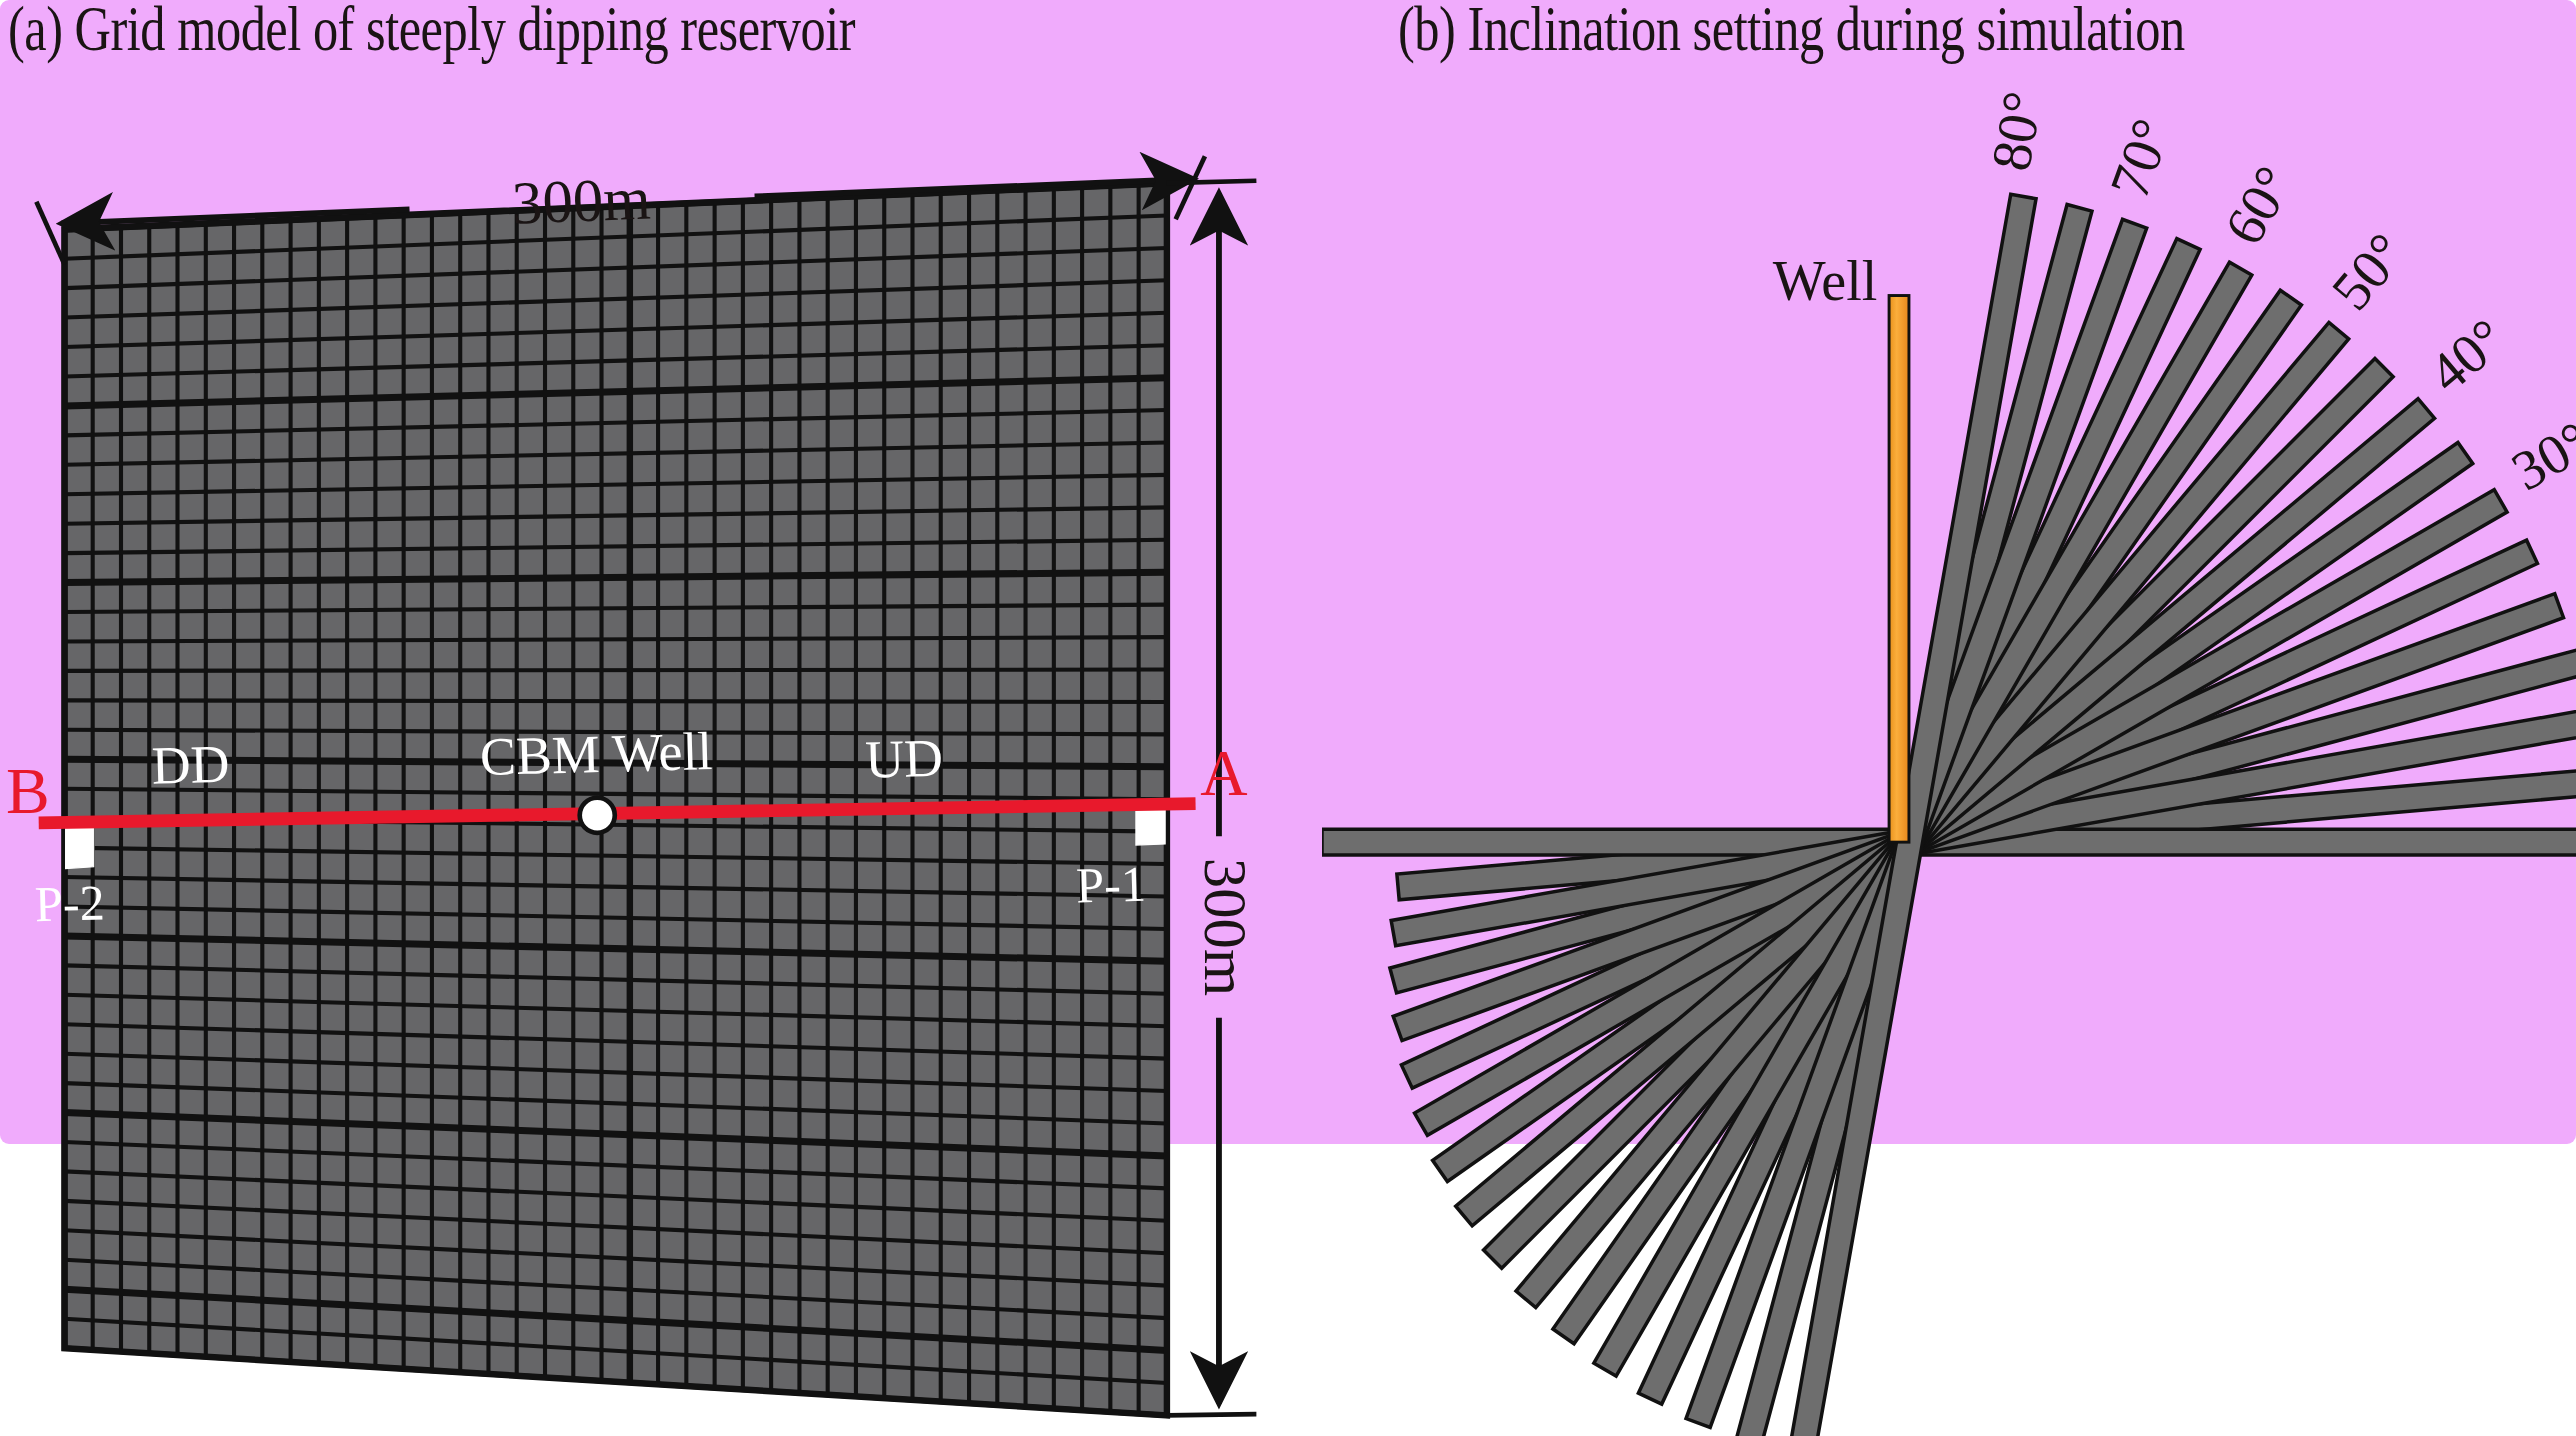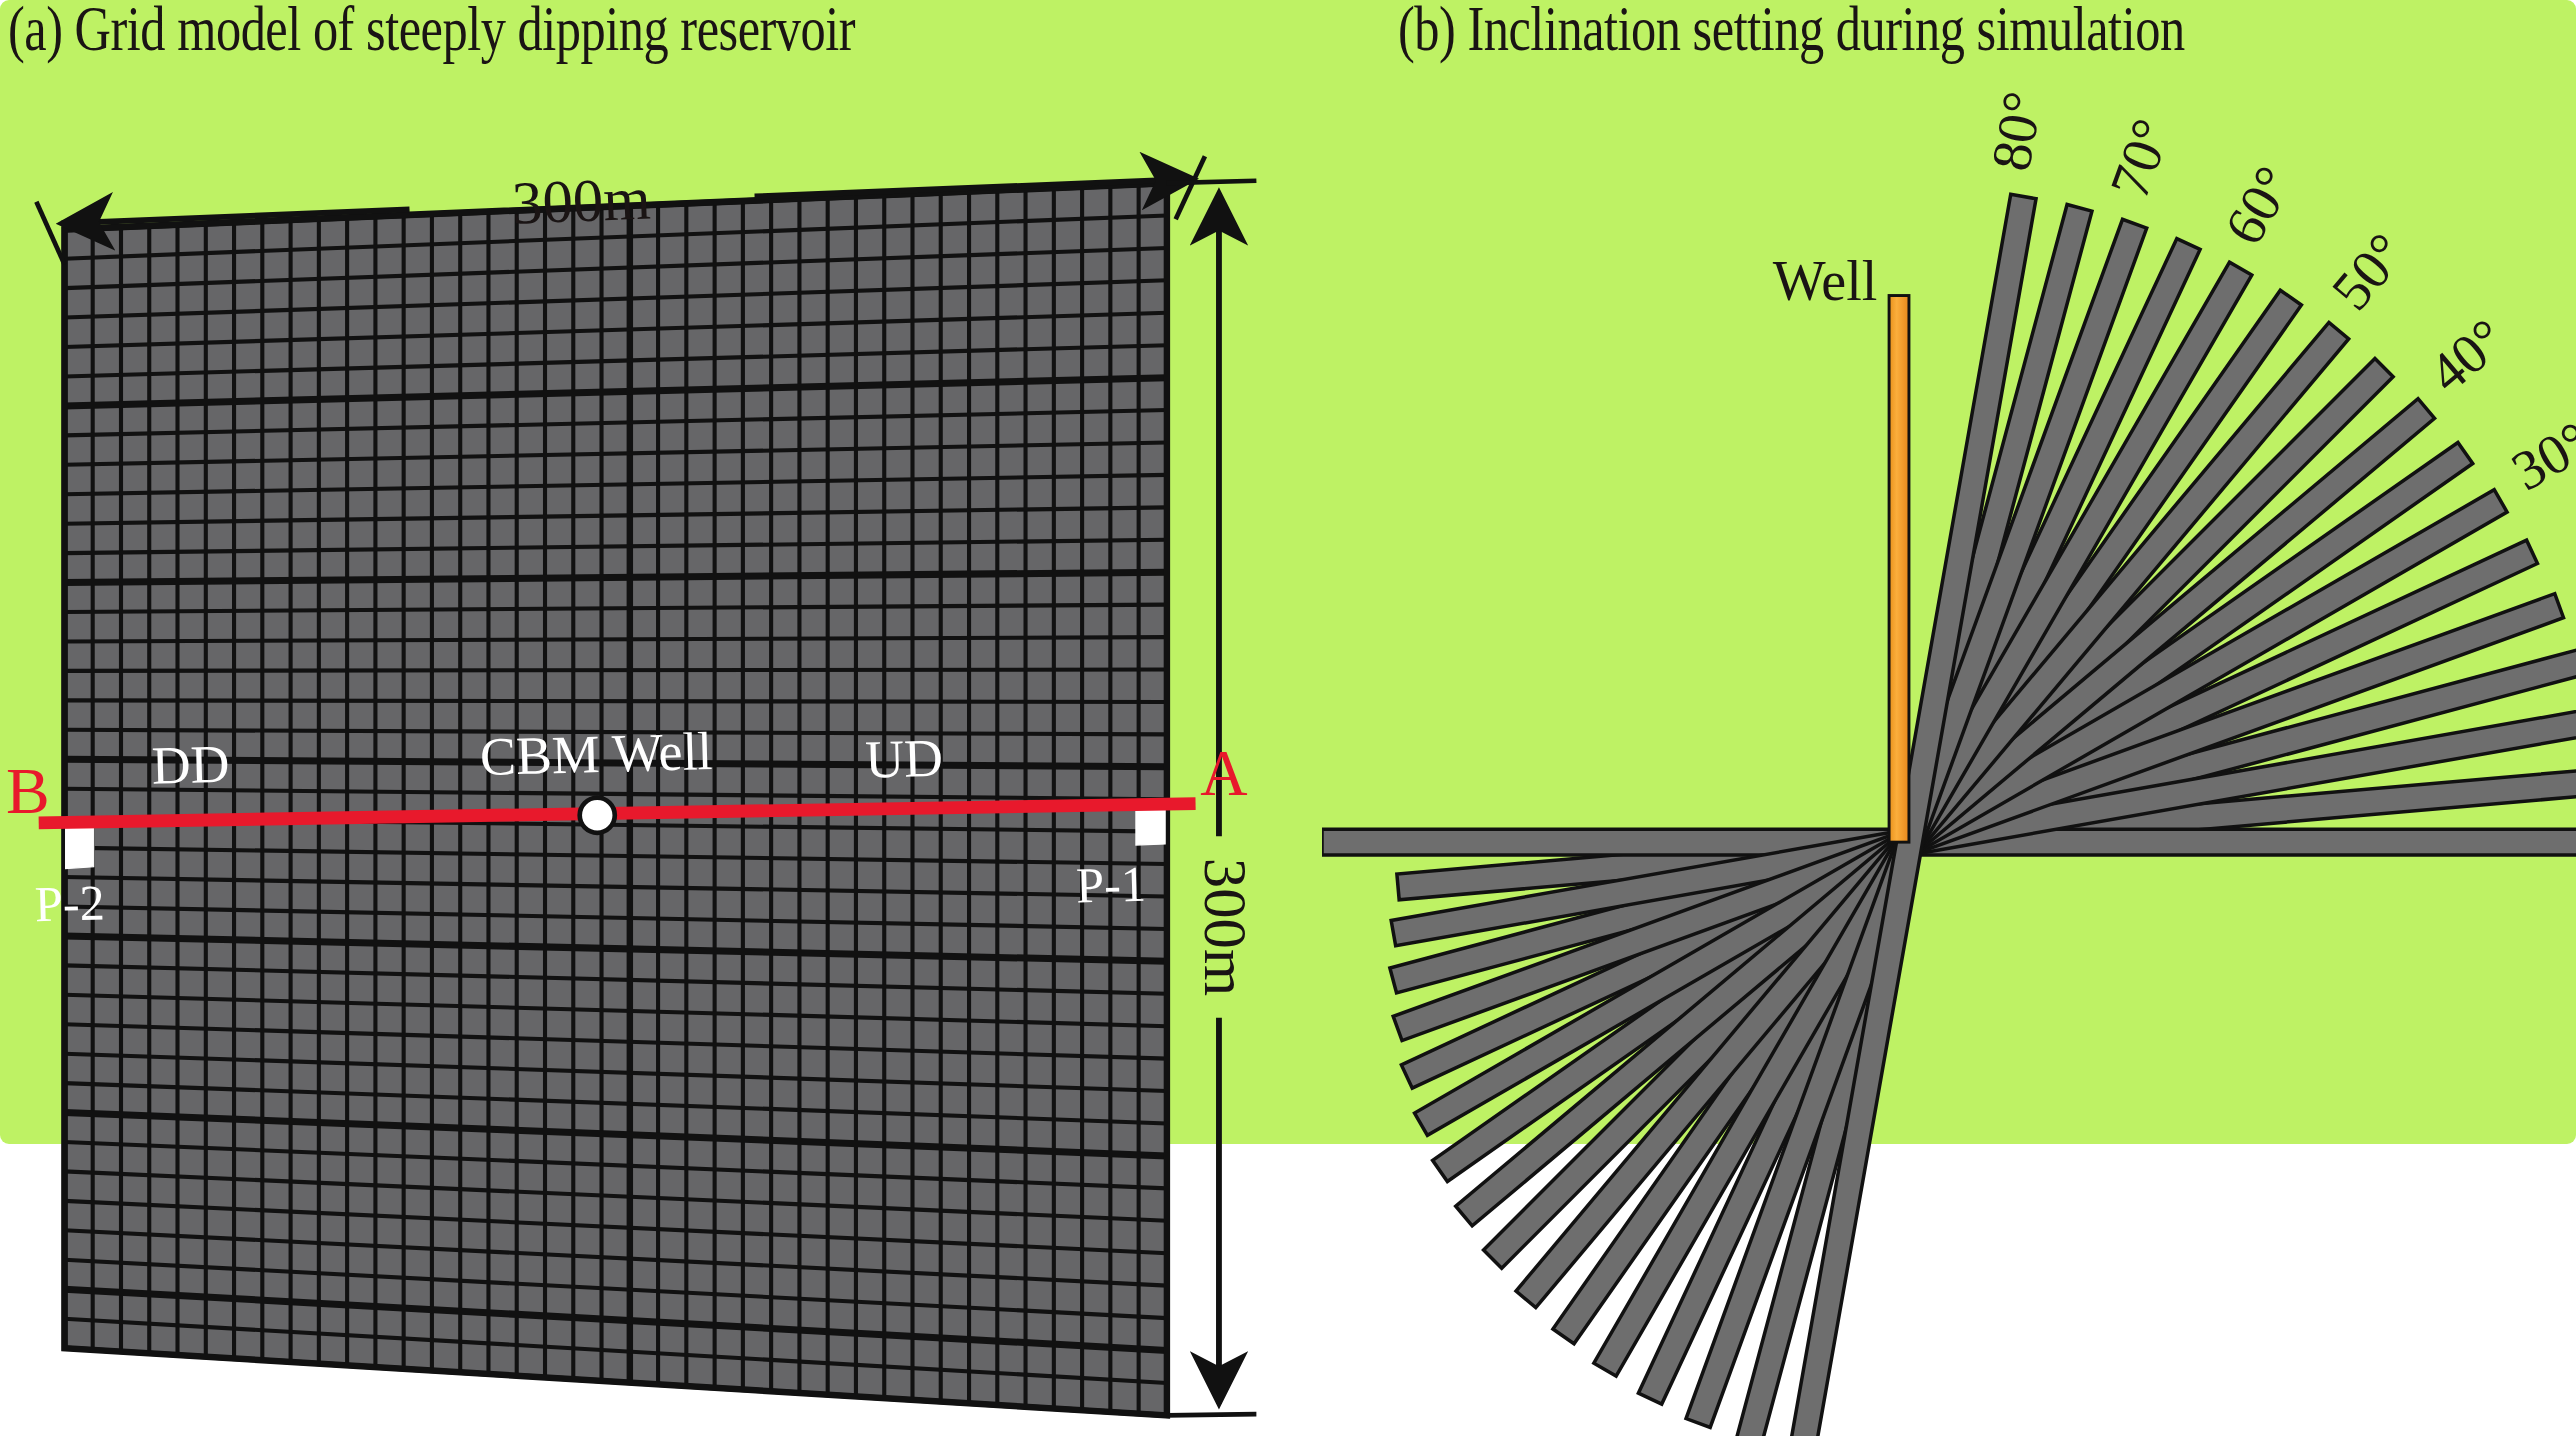--- a/index.html
+++ b/index.html
@@ -1,19 +1,19 @@
 <!DOCTYPE html>
 <html style="font-size:9.4px"><head>
 <meta charset="utf-8">
 <title>Grid model and inclination setting</title>
 <style>
   html,body{margin:0;padding:0;background:#ffffff;}
   body{width:2576px;height:1437px;overflow:hidden;
        font-family:"Liberation Serif","DejaVu Serif",serif;}
-  #figure{position:relative;width:2576px;height:1144px;background:#bef264;border-radius:9px;}
+  #figure{position:relative;width:2576px;height:1144px;background:#f0abfc;border-radius:9px;}
   svg{display:block;}
   .panel-title{
       position:absolute;
       font-family:"Liberation Serif","DejaVu Serif",serif;
       font-size:63px;
       color:#1a1414;
       white-space:nowrap;
       letter-spacing:-0.6px;
       transform:scaleX(0.80);
       transform-origin:left top;

